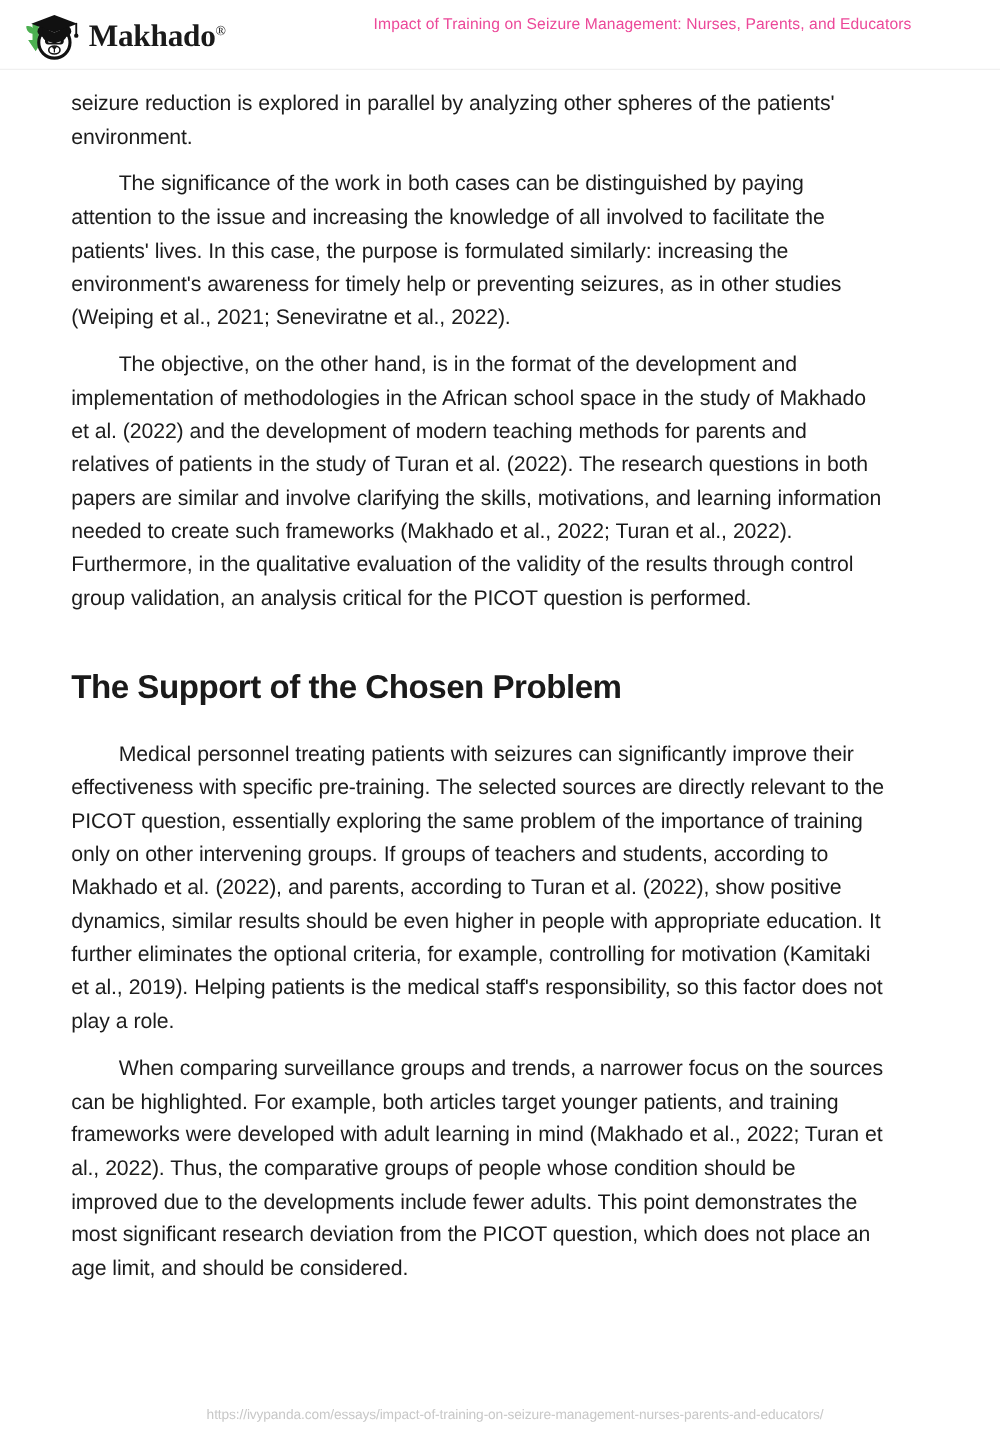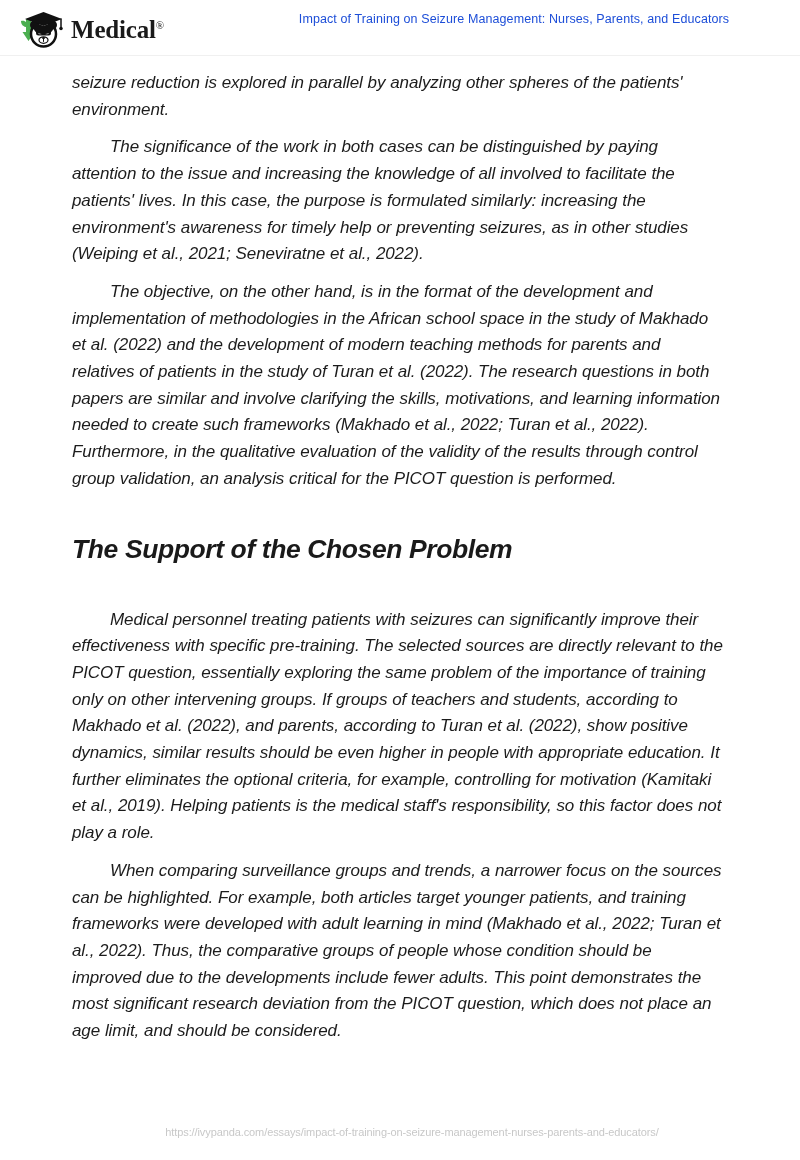--- a/index.html
+++ b/index.html
@@ -60,54 +60,53 @@
     font-weight: 400;
   }
 
   .doc-title {
     position: absolute;
     left: 240px;
     right: 12px;
     top: 12px;
     text-align: center;
     font-size: 12.5px;
-    color: #1d4ed8;
+    color: #ec4899;
     font-family: "Liberation Sans", sans-serif;
     letter-spacing: 0.1px;
     white-space: nowrap;
     overflow: hidden;
   }
 
   
   .doc-body {
     position: absolute;
-    left: 72px;
+    left: 57px;
     top: 70px;
     width: 651px;
-    font-style: italic;
   }
 
   .para {
     margin: 0 0 0 0;
     font-size: 17px;
     line-height: 26.7px;
     color: #1c1c1c;
     text-align: left;
     letter-spacing: -0.1px;
     word-spacing: 0.2px;
   }
   .para + .para {
     margin-top: 11px;
   }
   .para.indent {
     text-indent: 38px;
   }
 
   .section-heading {
-    margin: 40px 0 42px 0;
+    margin: 40px 0 26px 0;
     font-size: 26.5px;
     line-height: 32px;
     font-weight: 700;
     color: #1a1a1a;
     letter-spacing: -0.4px;
   }
 
   
   .page-footer {
     position: absolute;
@@ -149,21 +148,21 @@
       <ellipse cx="55" cy="64" rx="9" ry="6.5" fill="#ffffff" stroke="#111111" stroke-width="2.5"></ellipse>
       <ellipse cx="55" cy="60" rx="3.2" ry="2.2" fill="#111111"></ellipse>
       <path d="M55 62 L55 67" stroke="#111111" stroke-width="2" stroke-linecap="round"></path>
 
       <path d="M55 8 L92 22 L55 36 L18 22 Z" fill="#111111"></path>
       <path d="M36 28 L36 42 C36 48 46 52 55 52 C64 52 74 48 74 42 L74 28 L55 36 Z" fill="#111111"></path>
 
       <path d="M90 22 L90 38" stroke="#111111" stroke-width="3" stroke-linecap="round"></path>
       <circle cx="90" cy="41" r="3.5" fill="#111111"></circle>
     </svg>
-    <span class="brand-name"><span>Medical</span><span class="reg">®</span></span>
+    <span class="brand-name"><span>Makhado</span><span class="reg">®</span></span>
   </div>
 
   <div class="doc-title">Impact of Training on Seizure Management: Nurses, Parents, and Educators</div>
 </div>
 
 <main class="doc-body" id="doc-body">
     <p class="para">seizure reduction is explored in parallel by analyzing other spheres of the patients' environment.</p>
     <p class="para indent">The significance of the work in both cases can be distinguished by paying attention to the issue and increasing the knowledge of all involved to facilitate the patients' lives. In this case, the purpose is formulated similarly: increasing the environment's awareness for timely help or preventing seizures, as in other studies (Weiping et al., 2021; Seneviratne et al., 2022).</p>
     <p class="para indent">The objective, on the other hand, is in the format of the development and implementation of methodologies in the African school space in the study of Makhado et al. (2022) and the development of modern teaching methods for parents and relatives of patients in the study of Turan et al. (2022). The research questions in both papers are similar and involve clarifying the skills, motivations, and learning information needed to create such frameworks (Makhado et al., 2022; Turan et al., 2022). Furthermore, in the qualitative evaluation of the validity of the results through control group validation, an analysis critical for the PICOT question is performed.</p>
     <h2 class="section-heading">The Support of the Chosen Problem</h2>

